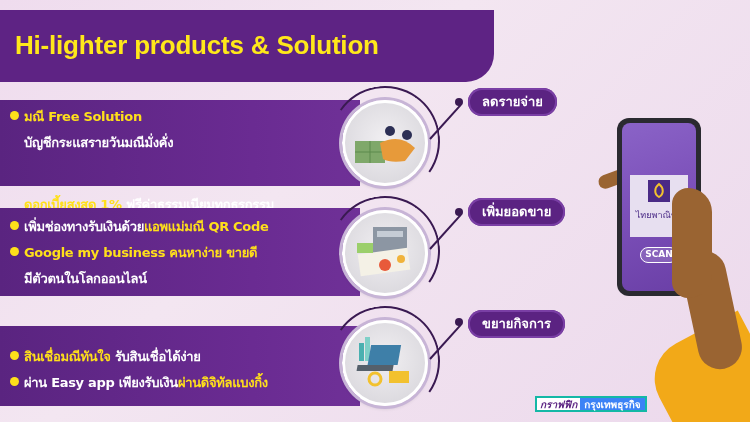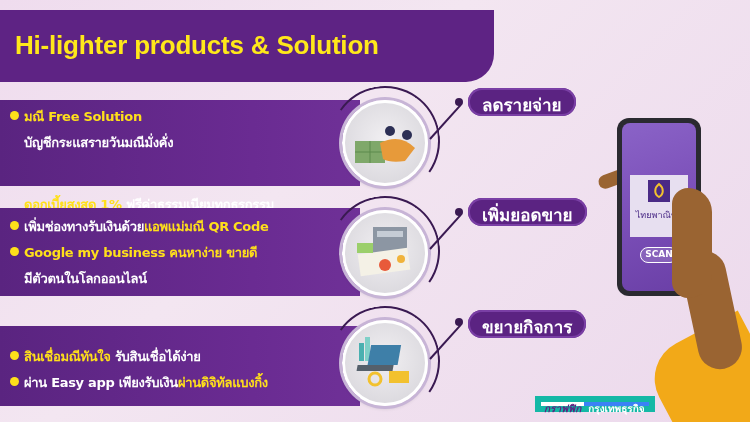--- a/index.html
+++ b/index.html
@@ -40,21 +40,21 @@
     border: 3px solid #ffffff;
     box-shadow: 0 0 0 3px #c7b4d6, 0 2px 4px rgba(0,0,0,0.2);
   }
   .arc {
     position: absolute; width: 110px; height: 110px; border-radius: 50%;
     border: 2px solid transparent; border-top-color: #3a1a52; border-right-color: #3a1a52;
     transform: rotate(-10deg);
   }
   .pill {
     position: absolute; height: 28px; border-radius: 14px;
-    background: #5b2382; color: #fff; font-weight: bold; font-size: 17px;
+    background: #5b2382; color: #fff; font-weight: bold; font-size: 13px;
     padding: 3px 14px; white-space: nowrap;
     box-shadow: inset 0 0 0 2px #7a3fa5;
   }
   .dot {
     position: absolute; width: 8px; height: 8px; border-radius: 50%; background: #3a1a52;
   }
   .connector {
     position: absolute; height: 2px; background: #3a1a52; transform-origin: left center;
   }
   .phone {
@@ -84,21 +84,21 @@
   }
   .hand {
     position: absolute; background: #9a6432; border-radius: 30px;
   }
   .sleeve {
     position: absolute; left: 660px; top: 330px; width: 110px; height: 110px;
     background: #f2a918; border-radius: 40px 0 0 0; transform: rotate(-28deg);
   }
   .credit {
     position: absolute; left: 535px; top: 396px; height: 16px; display: flex;
-    font-size: 10px; font-weight: bold; border: 6px solid #14b8a6;
+    font-size: 10px; font-weight: bold; border: 2px solid #14b8a6;
   }
   .credit .a { background: #fff; color: #5b2382; padding: 0 3px; font-style: italic; line-height: 14px; }
   .credit .b { background: #3b82f6; color: #fff; padding: 0 4px; line-height: 14px; }
 </style>
 </head>
 <body>
 
 <div class="title-bar">
   <h1>Hi-lighter products &amp; Solution</h1>
 </div>

